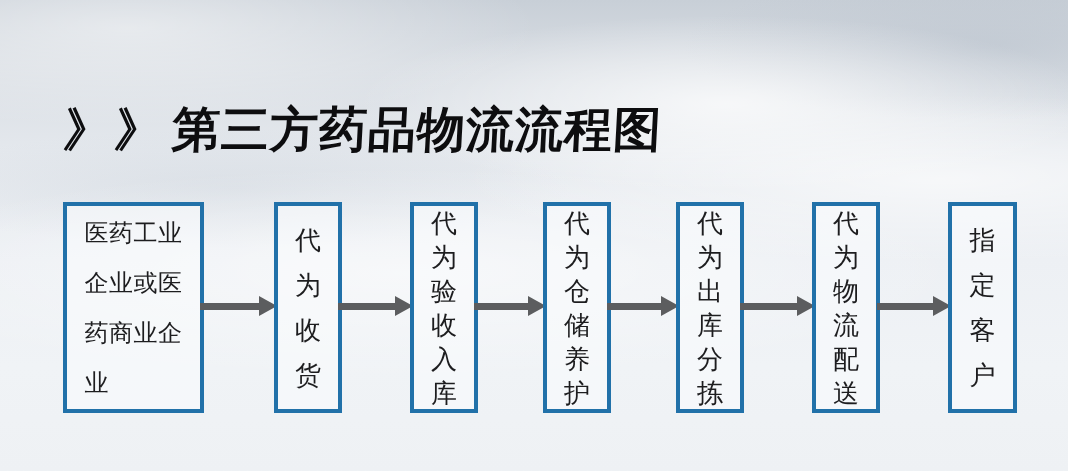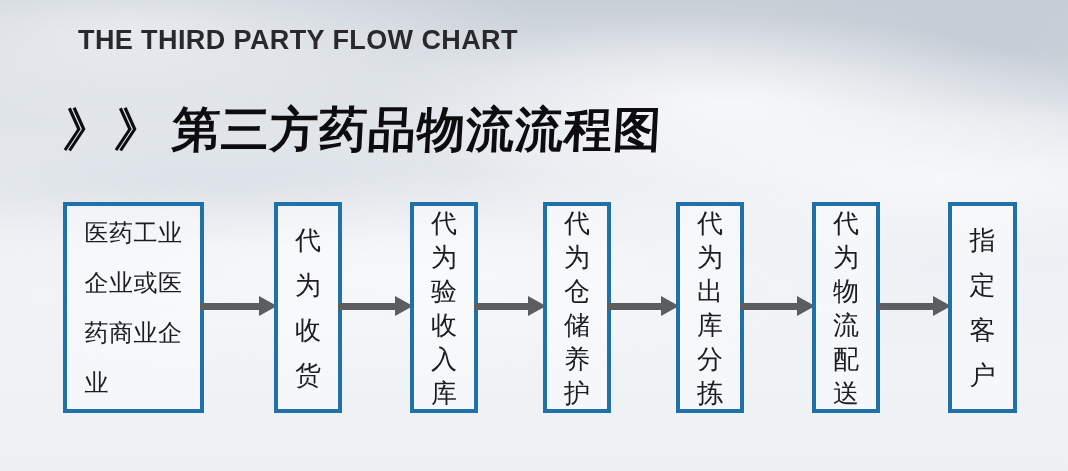--- a/index.html
+++ b/index.html
@@ -109,21 +109,20 @@
   .a4 { left: 607px; width: 72px; }
   .a5 { left: 740px; width: 75px; }
   .a6 { left: 877px; width: 74px; }
 </style>
 </head>
 <body>
 
 <div class="stage">
 
   <div class="title-en">
-    <div>THE THIRD PARTY FLOW CHART</div>
   </div>
 
   <div class="title-zh-row">
     <span class="chev">》</span>
     <span class="chev">》</span>
     <span class="title-zh">第三方药品物流流程图</span>
   </div>
 
   <div class="fbox b1">
     <span class="lbl">医药工业

